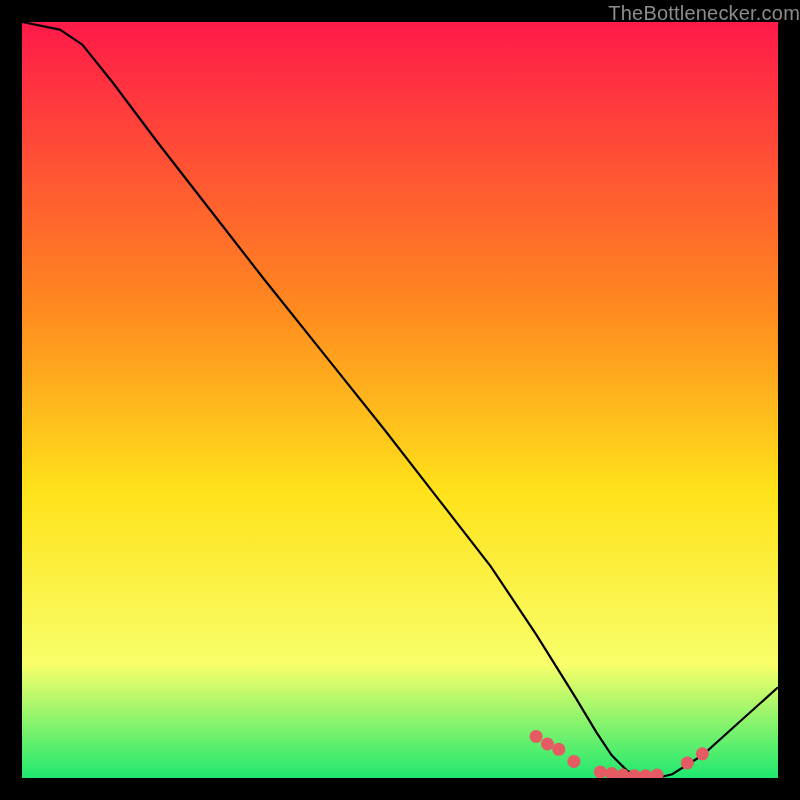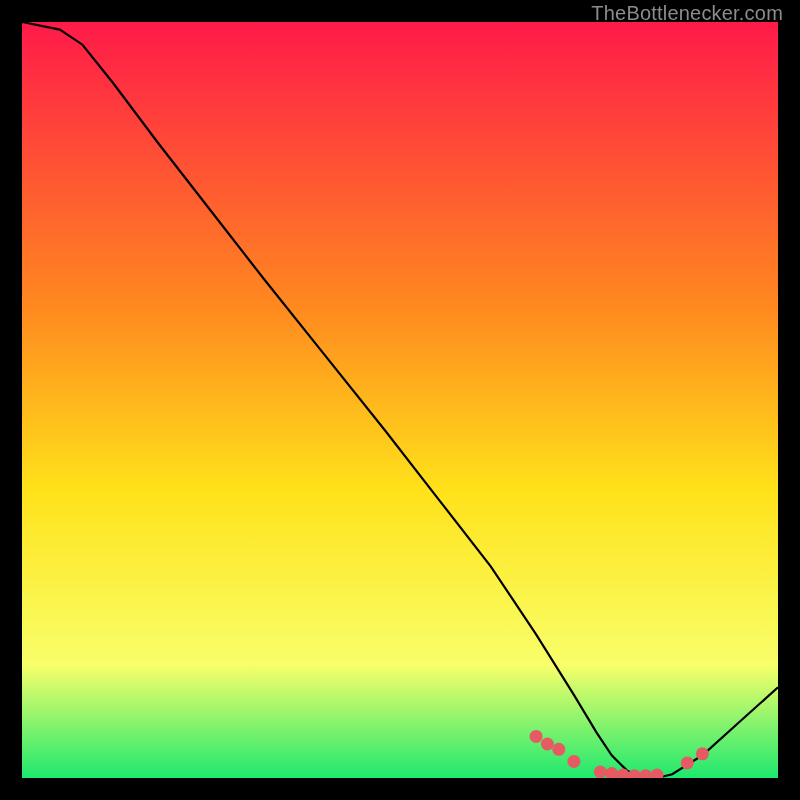--- a/index.html
+++ b/index.html
@@ -20,21 +20,21 @@
     position: absolute;
     left: 22px;
     top: 22px;
     width: 756px;
     height: 756px;
     overflow: hidden;
   }
   .watermark {
     position: absolute;
     top: 2px;
-    right: 17px;
+    right: 0;
     font-family: Arial, Helvetica, sans-serif;
     font-size: 20px;
     color: #8c8c8c;
     font-weight: 500;
     letter-spacing: 0.2px;
     user-select: none;
   }
   svg { display: block; }
 </style>
 </head>

